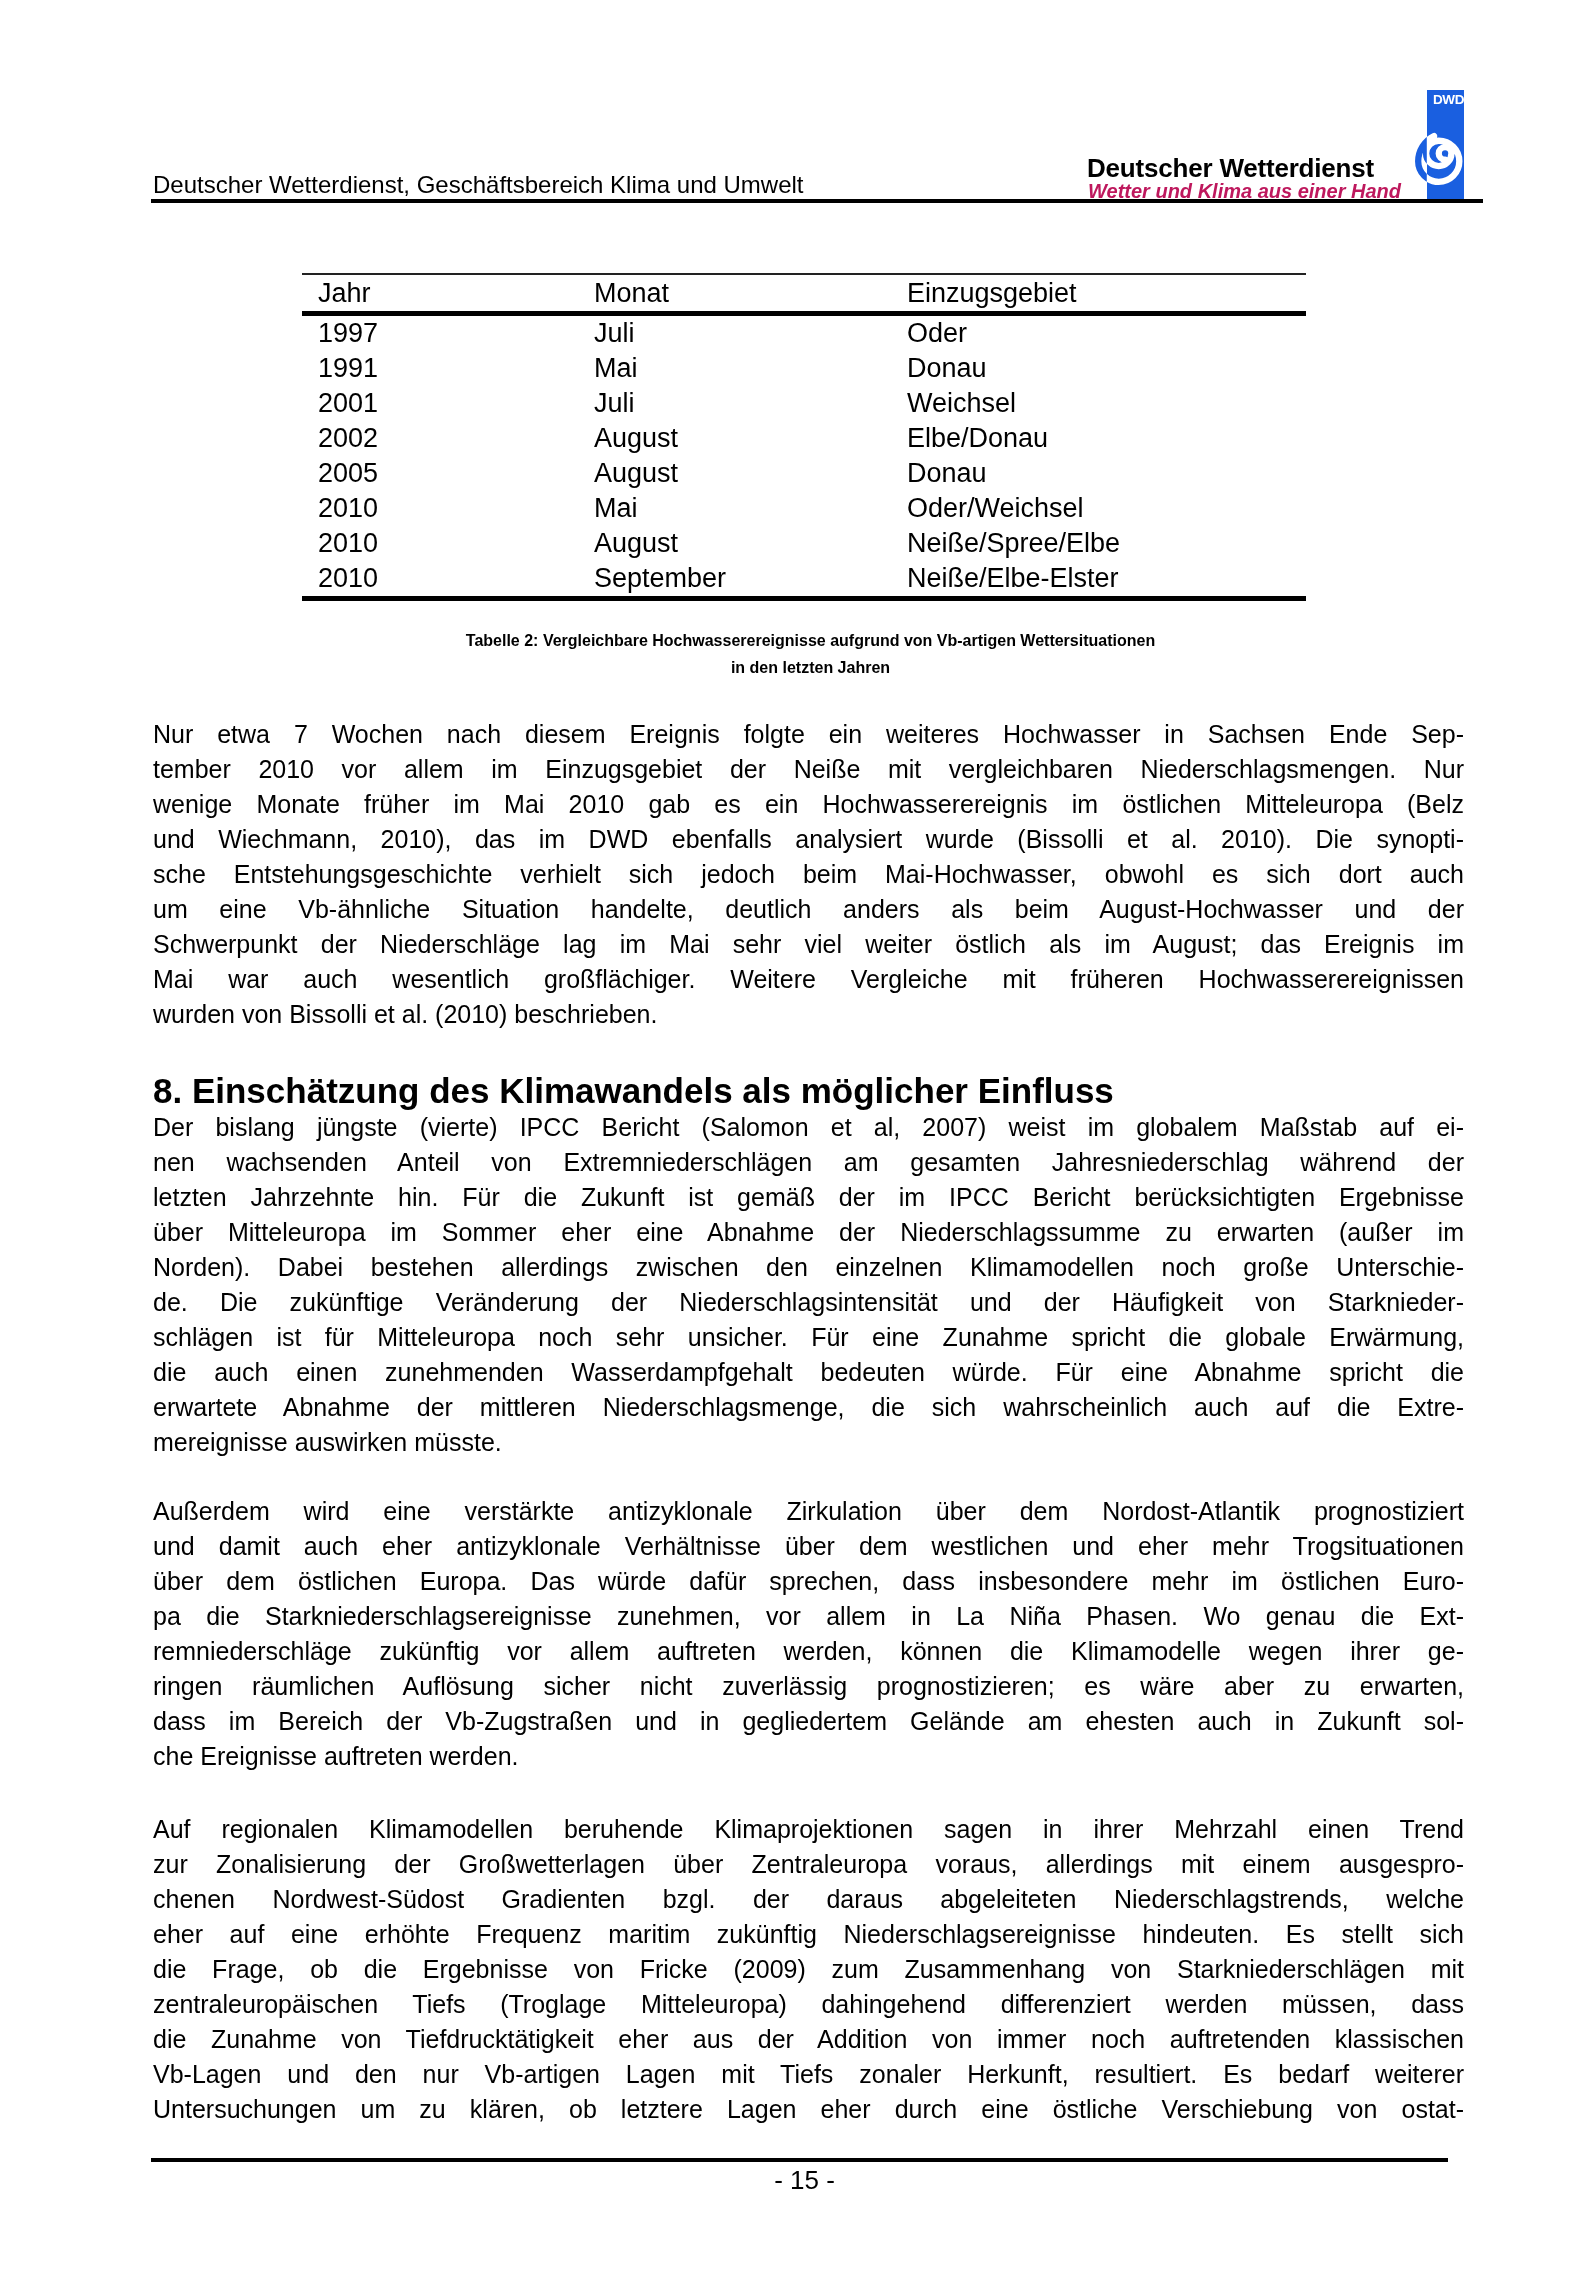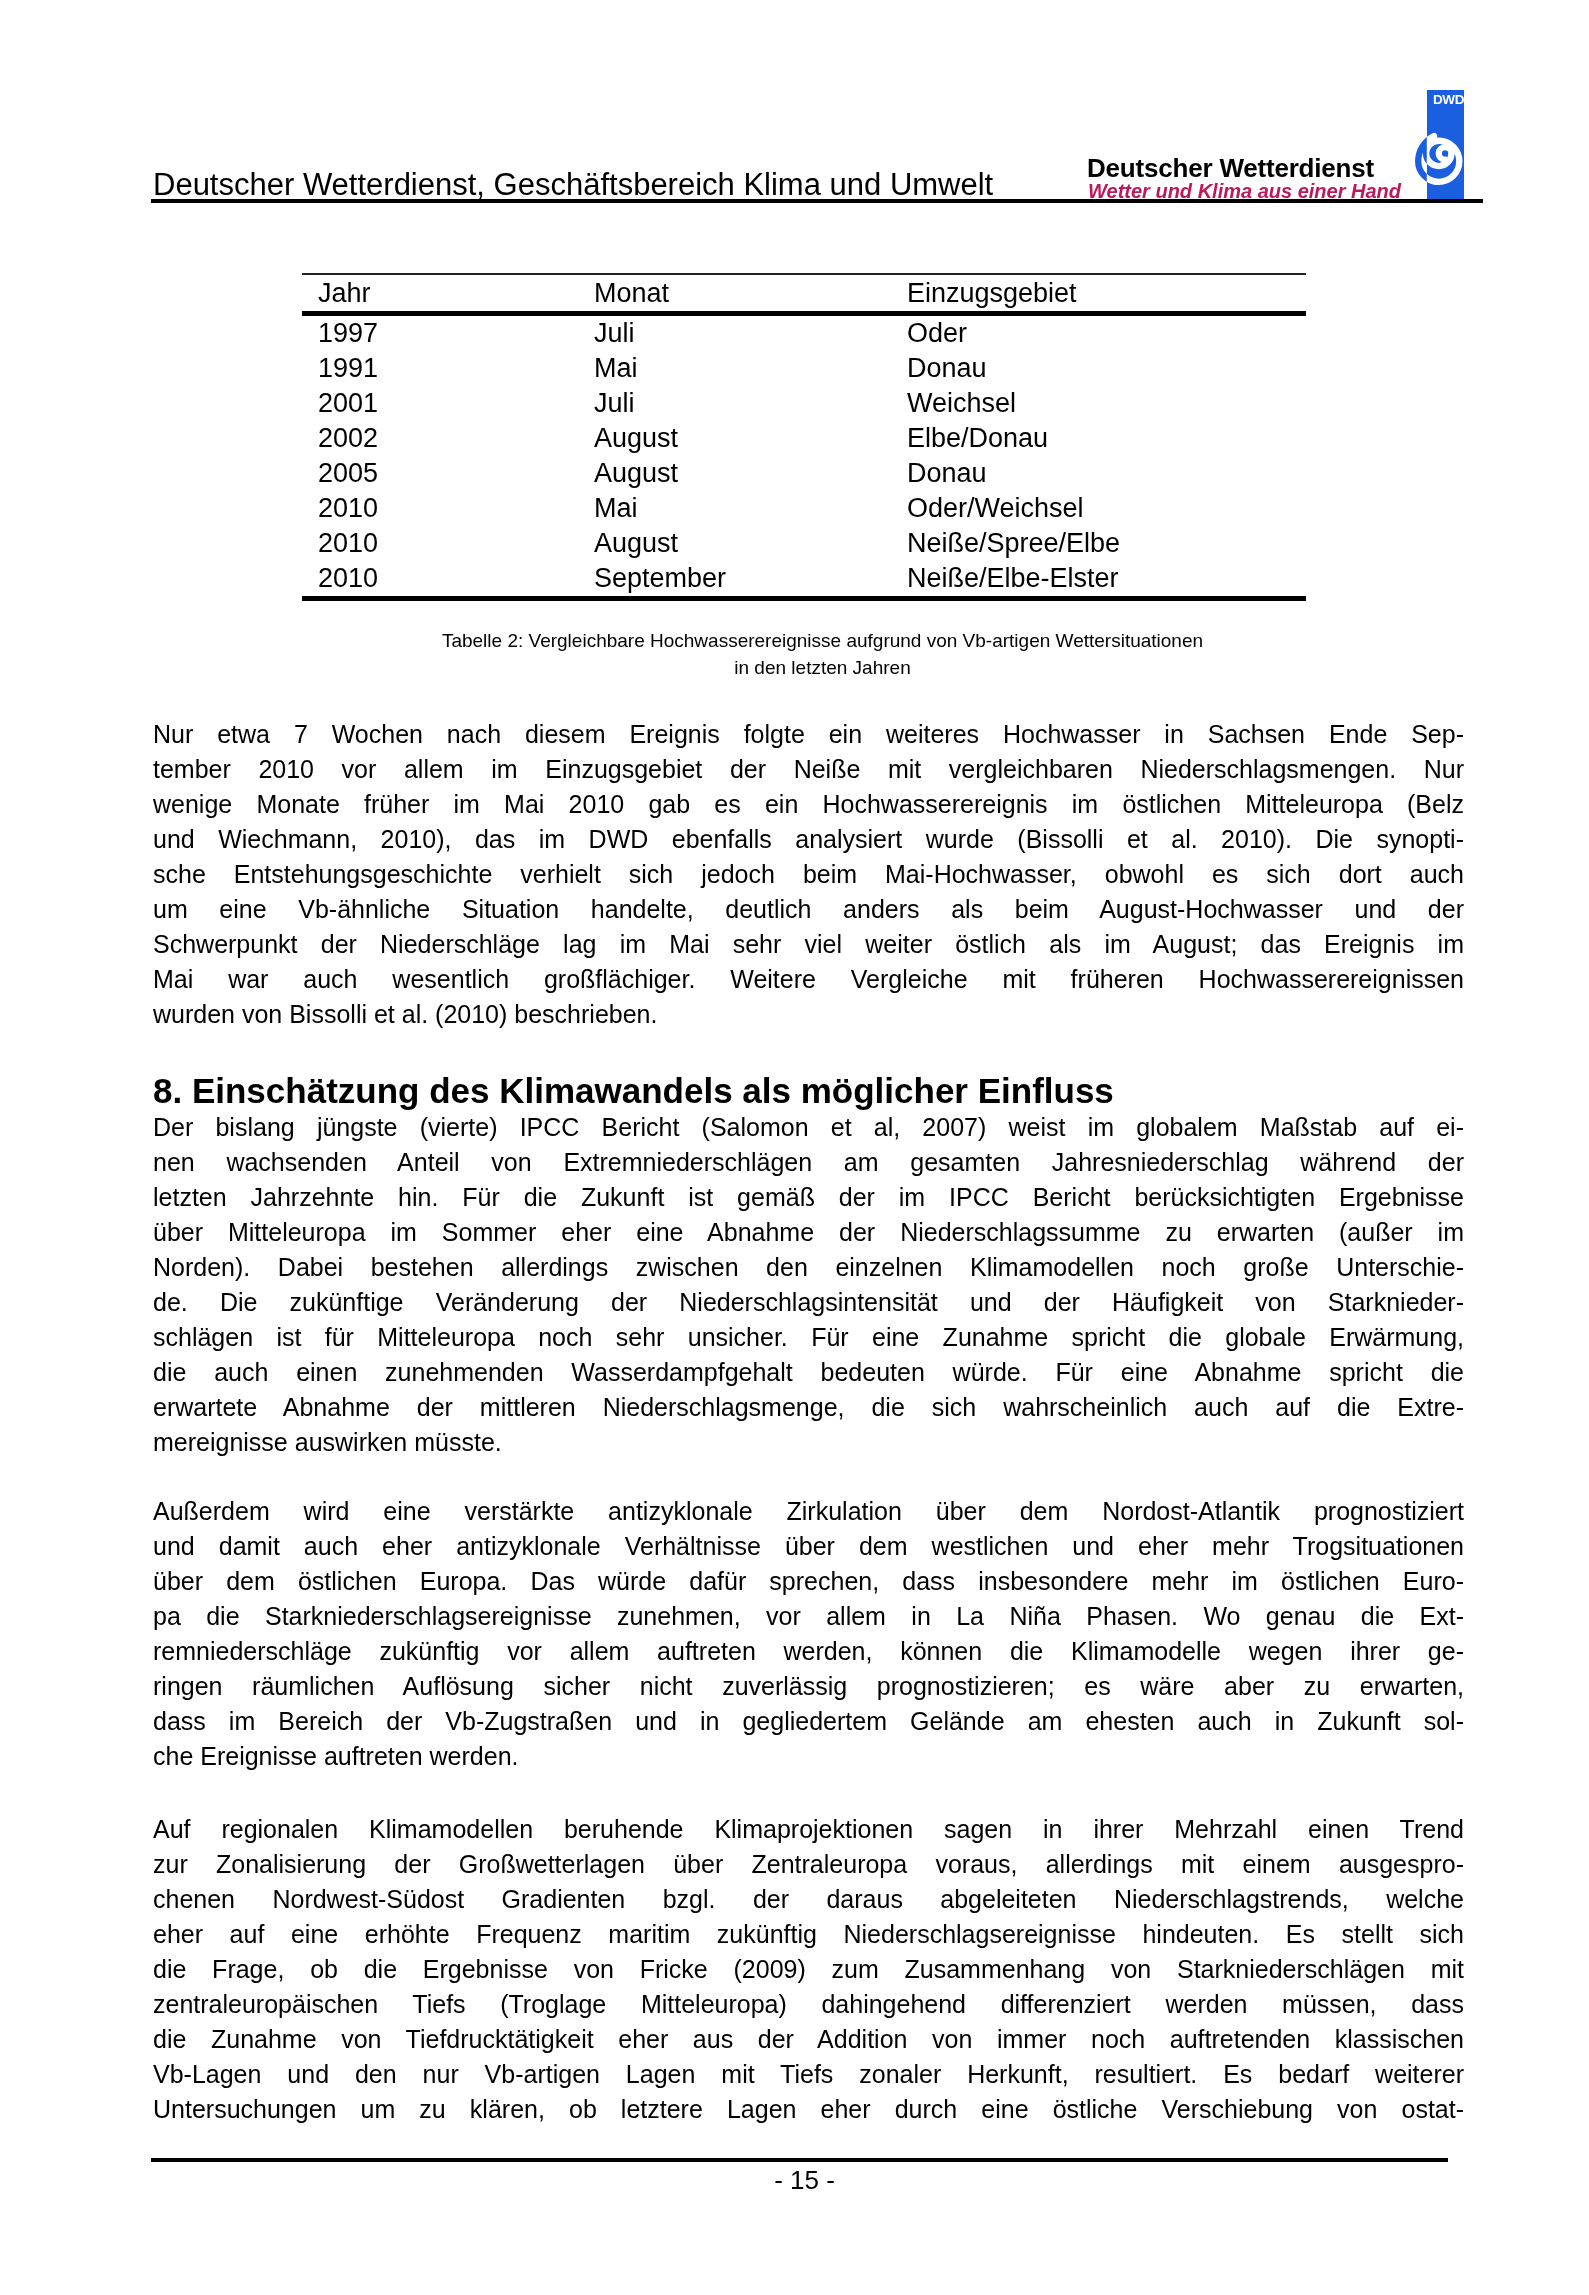--- a/index.html
+++ b/index.html
@@ -1,41 +1,41 @@
 <!DOCTYPE html>
 <html style="font-size:12.7px"><head>
 <meta charset="utf-8">
 <style>
   html, body { margin: 0; padding: 0; background: #ffffff; }
   body { width: 1589px; height: 2295px; position: relative; overflow: hidden;
          font-family: "Liberation Sans", sans-serif; color: #000; }
   .page { position: absolute; left: 0; top: 0; width: 1589px; height: 2295px; }
 
   
-  .hdr-text { position: absolute; left: 153px; top: 170px; font-size: 31px; line-height: 29px; white-space: nowrap; }
+  .hdr-text { position: absolute; left: 153px; top: 170px; font-size: 24px; line-height: 29px; white-space: nowrap; }
   .hdr-rule { position: absolute; left: 151px; top: 199px; width: 1332px; height: 4px; background: #000; }
   .brand-name { position: absolute; left: 1087px; top: 154px; font-size: 26px; font-weight: bold; line-height: 29px; white-space: nowrap; letter-spacing: -0.2px; }
   .brand-slogan { position: absolute; left: 1088px; top: 183px; font-size: 20px; font-weight: bold; font-style: italic; color: #be185d; line-height: 16px; white-space: nowrap; }
   .logo { position: absolute; left: 1400px; top: 90px; width: 87px; height: 111px; }
   .logo-bar { position: absolute; left: 27px; top: 0; width: 37px; height: 110px; background: #1a5fe0; }
   .logo-dwd { position: absolute; left: 27px; top: 2.4px; width: 37px; text-align: right; color: #fff; font-weight: bold; font-size: 13.5px; line-height: 16px; letter-spacing: -0.4px; }
   .logo svg { position: absolute; left: 0; top: 0; }
 
   
   .tbl { position: absolute; left: 302px; top: 273px; width: 1004px; }
   .rule-thin { height: 2.4px; background: #222; }
   .rule-thick { height: 4.8px; background: #000; }
   .row { position: relative; height: 35px; font-size: 27px; line-height: 35px; white-space: nowrap; }
   .row.head { height: 36px; line-height: 36px; }
   .c1 { position: absolute; left: 16px; }
   .c2 { position: absolute; left: 292px; }
   .c3 { position: absolute; left: 605px; }
 
   
-  .caption { position: absolute; left: 171px; width: 1303px; top: 627px; text-align: center; font-size: 19px; font-weight: normal; line-height: 27px; }
+  .caption { position: absolute; left: 159px; width: 1303px; top: 627px; text-align: center; font-size: 16px; font-weight: bold; line-height: 27px; }
 
   
   .block { position: absolute; left: 153px; width: 1311px; }
   .line { display: block; font-size: 25px; line-height: 35px; height: 35px; white-space: nowrap; text-align: justify; text-align-last: justify; }
   .line.last { text-align-last: left; }
   .heading { position: absolute; left: 153px; top: 1069px; font-size: 35px; font-weight: bold; line-height: 43px; white-space: nowrap; }
 
   
   .ftr-rule { position: absolute; left: 151px; top: 2158px; width: 1297px; height: 4px; background: #000; }
   .pageno { position: absolute; left: 0; width: 1589px; top: 2164px; padding-left: 20px; box-sizing: border-box; text-align: center; font-size: 26px; line-height: 32px; }

